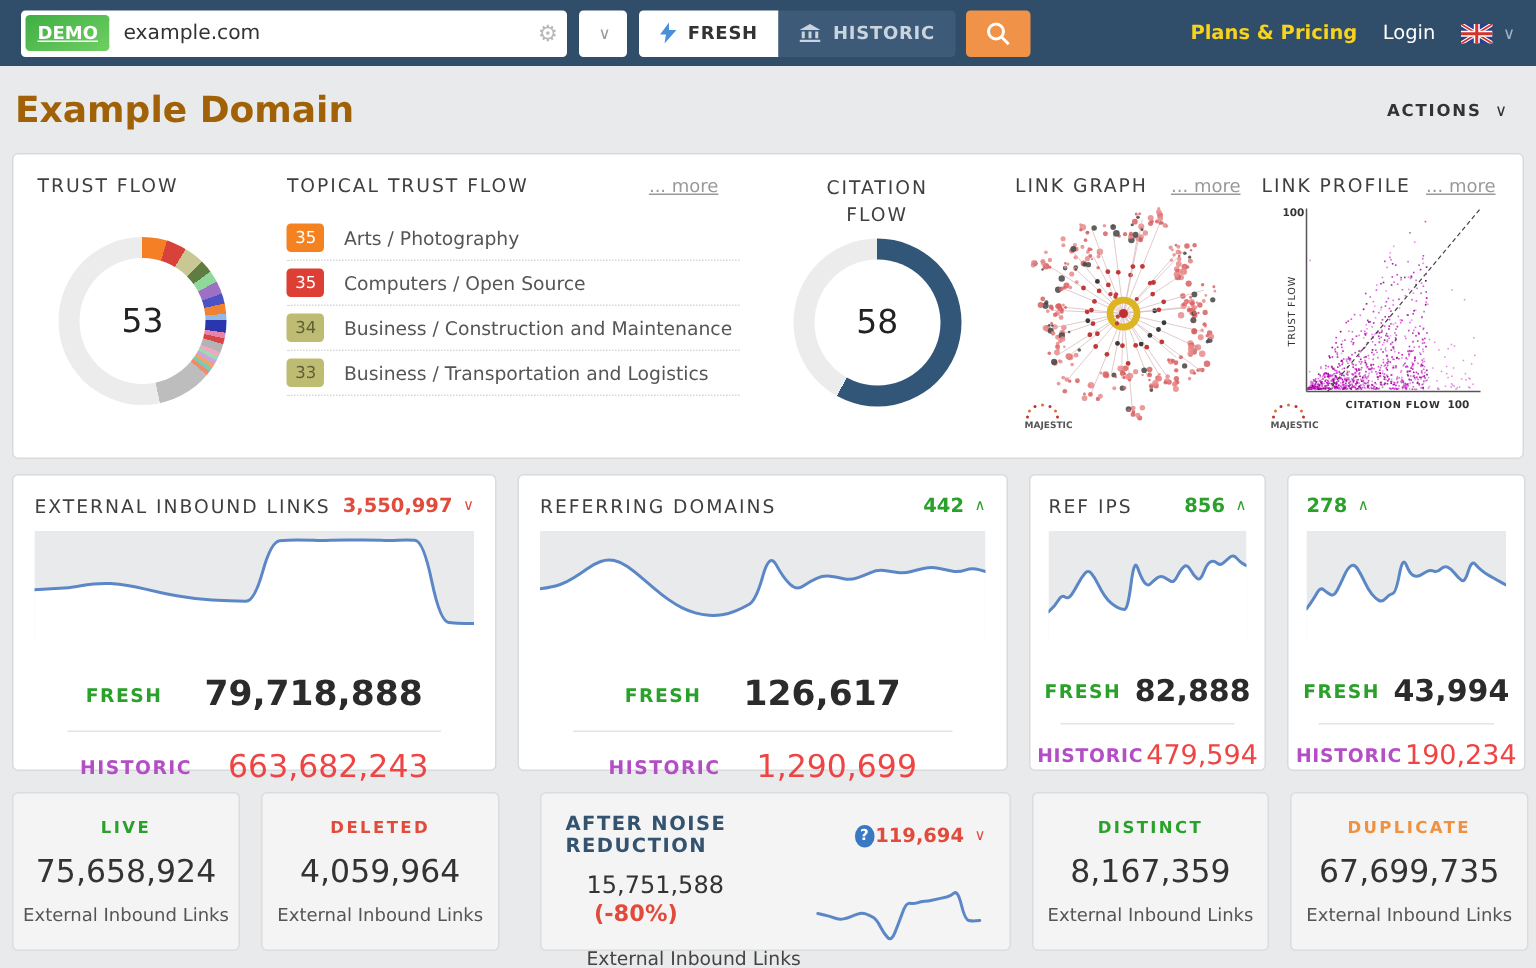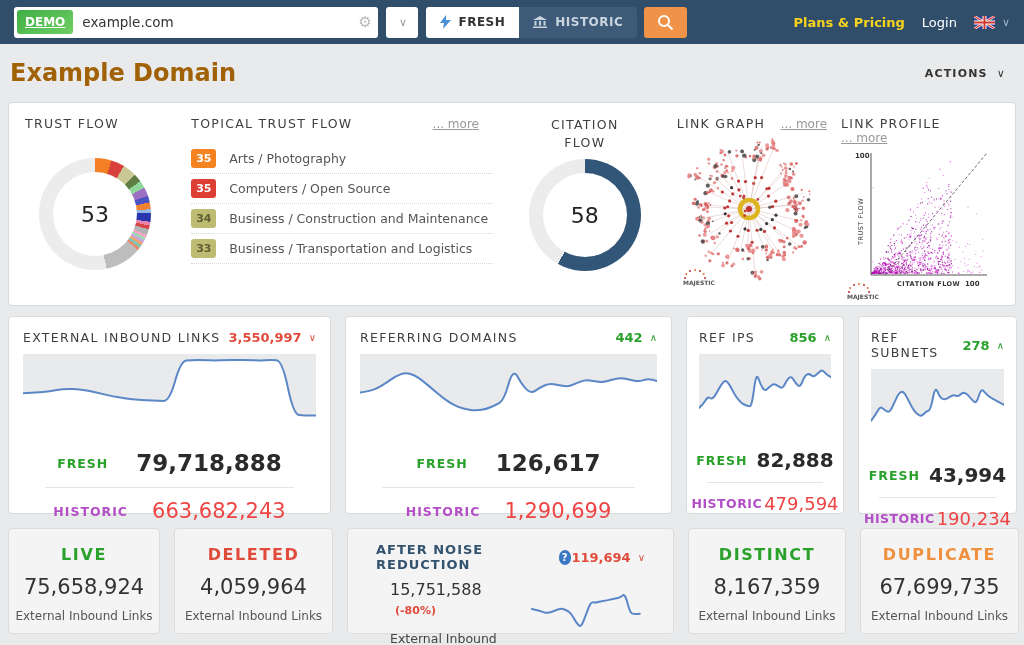--- a/index.html
+++ b/index.html
@@ -38,21 +38,21 @@
   
   .overview { margin:0 8px; height:204px; display:flex; padding:13px 16px 0 16px; }
   .sec-trust { width:172px; }
   .donut { position:relative; width:112px; height:112px; border-radius:50%; }
   .donut .hole { position:absolute; inset:14px; background:#fff; border-radius:50%; display:flex; align-items:center; justify-content:center; font-size:22px; color:#222; }
   .sec-trust .donut { margin:27px 0 0 14px; }
   .sec-topical { width:312px; }
   .sec-head { display:flex; justify-content:space-between; align-items:baseline; padding-right:14px; }
   .t-rows { margin-top:13px; }
   .t-row { display:flex; align-items:center; gap:13px; padding:5px 0; border-bottom:1px dotted #d6d6d6; cursor:pointer; }
-  .badge { min-width:25px; height:19px; border-radius:3px; font-size:11px; font-weight:bold; display:flex; align-items:center; justify-content:center; }
+  .badge { min-width:25px; height:19px; border-radius:3px; font-size:11px; font-weight:normal; display:flex; align-items:center; justify-content:center; }
   .t-text { font-size:12.5px; color:#555; }
   .sec-citation { width:190px; display:flex; flex-direction:column; align-items:center; }
   .sec-citation .sec-label { text-align:center; width:100px; line-height:1.4; }
   .sec-citation .donut { margin-top:8px; }
   .sec-graph { width:170px; }
   .sec-profile { flex:1; }
   .viz { display:block; margin-top:0px; }
 
   
   .metrics { margin:10px 8px 0; display:grid; grid-template-columns:323px 327px 158px 159px; column-gap:14px; }
@@ -73,31 +73,31 @@
   .mcard.narrow .m-fresh { gap:9px; margin-top:22px; }
   .mcard.narrow .f-val { font-size:20px; }
   .mcard.narrow .m-div { margin:10px 8px; }
   .mcard.narrow .m-hist { gap:2px; }
   .mcard.narrow .h-label { letter-spacing:.5px; }
   .mcard.narrow .h-val { font-size:18px; }
 
   
   .bottom { margin:14px 8px 0; display:grid; grid-template-columns:152px 159px 327px 158px 159px; column-gap:14px; }
   .bcard { height:106px; background:#f4f4f5; border:1px solid #dcdcdd; border-radius:4px; text-align:center; padding-top:16px; }
-  .b-label { font-size:16px; font-weight:bold; letter-spacing:1.6px; }
+  .b-label { font-size:11px; font-weight:bold; letter-spacing:1.6px; }
   .b-val { font-size:21px; color:#333; margin-top:11px; }
   .b-sub { font-size:12px; color:#555; margin-top:10px; }
-  .anr { text-align:left; padding:13px 28px 0; }
+  .anr { text-align:left; padding:13px 16px 0;margin-left:13px; }
   .anr-head { display:flex; justify-content:space-between; align-items:center; }
   .anr-title { font-size:13px; font-weight:bold; color:#33536e; letter-spacing:1px; display:flex; gap:7px; align-items:center; }
   .qicon { width:15px; height:15px; border-radius:50%; background:#3a78c3; color:#fff; font-size:10px; font-weight:bold; display:flex; align-items:center; justify-content:center; cursor:pointer; }
   .anr-body { display:flex; justify-content:space-between; margin-top:8px; }
   .anr-numline { margin-left:14px; }
   .anr-num { font-size:16px; color:#333; }
-  .anr-pct { font-size:11px; color:#e14b3b; font-weight:bold; margin-left:5px; }
+  .anr-pct { font-size:15px; color:#e14b3b; font-weight:bold; margin-left:5px; }
   .anr-sub { font-size:12.5px; color:#444; margin-top:13px; margin-left:14px; }
   .anr-spark { width:122px; height:60px; }
 </style>
 </head>
 <body>
 
 <div class="nav">
   <div class="search-box">
     <span class="demo">DEMO</span>
     <input class="search-input" value="example.com" style="">
@@ -628,21 +628,21 @@
         <circle cx="9.339745962155614" cy="143" r="1" fill="#e07030"></circle>
         <circle cx="12.999999999999996" cy="140.0717967697245" r="1" fill="#c03030"></circle>
         <circle cx="17.999999999999996" cy="139" r="1" fill="#e07030"></circle>
         <circle cx="22.999999999999993" cy="140.0717967697245" r="1" fill="#c03030"></circle>
         <circle cx="26.66025403784439" cy="143" r="1" fill="#e07030"></circle>
         <circle cx="28" cy="147" r="1" fill="#c03030"></circle>
         <text x="6" y="154" font-size="6" font-weight="bold" fill="#555" font-family="DejaVu Sans">MAJESTIC</text>
       </svg>
   </div>
   <div class="sec-profile">
-    <div class="sec-head" style="padding-right:2px;flex-direction:column;">
+    <div class="sec-head" style="padding-right:2px;">
       <span class="sec-label">LINK PROFILE</span>
       <span class="more">... more</span>
     </div>
     <svg id="linkprofile" class="viz" width="158" height="158" viewBox="0 0 158 158">
         <rect x="78.08830015361309" y="94.11729980470307" width="1.1" height="1.1" fill="#7a007a" opacity="0.5374069493729621"></rect>
         <rect x="72.12740337476134" y="114.74149773716468" width="1.1" height="1.1" fill="#e040e0" opacity="0.6861585275502875"></rect>
         <rect x="49.99389873817563" y="103.75159955371628" width="1.1" height="1.1" fill="#cc00cc" opacity="0.5486269189743325"></rect>
         <rect x="70.0583590194583" y="97.03448891098519" width="1.1" height="1.1" fill="#a000a0" opacity="0.6853909618686884"></rect>
         <rect x="96.98699407279491" y="124.42076771802304" width="1.1" height="1.1" fill="#a000a0" opacity="0.5834779934259131"></rect>
         <rect x="34.94251139461994" y="126.67412945885775" width="1.1" height="1.1" fill="#7a007a" opacity="0.4635618046624586"></rect>
@@ -1708,21 +1708,20 @@
       </div>
     <div class="m-div"></div>
     <div class="m-hist">
         <span class="h-label">HISTORIC</span>
         <span class="h-val">479,594</span>
       </div>
   </div>
 
   <div class="card mcard narrow">
     <div class="m-head">
-      <span class="sec-label">REF SUBNETS</span>
       <span class="delta green">
           <span>278</span>
           <span class="chev">∧</span>
         </span>
     </div>
     <svg class="spark" viewBox="0 0 133 72">
         <rect x="0" y="0" width="133" height="72" fill="#e9eaeb"></rect>
         <path d="M0,52 Q4.586206896551724,45.6 6.879310344827586,41.44 Q9.172413793103448,37.28 11.46551724137931,39.2 Q13.758620689655173,41.12 16.051724137931036,42.4 Q18.344827586206897,43.68 20.637931034482758,39.2 Q22.93103448275862,34.72 25.224137931034484,29.6 Q27.517241379310345,24.48 29.810344827586206,23.200000000000003 Q32.10344827586207,21.92 34.396551724137936,25.76 Q36.689655172413794,29.6 38.98275862068965,34.400000000000006 Q41.275862068965516,39.2 43.56896551724138,42.08 Q45.86206896551724,44.96 48.1551724137931,46.24 Q50.44827586206897,47.52 52.741379310344826,44.96 Q55.03448275862069,42.4 57.327586206896555,41.76 Q59.62068965517241,41.12 61.91379310344828,28.96 Q64.20689655172414,16.8 66.5,22.560000000000002 Q68.79310344827586,28.32 71.08620689655172,29.6 Q73.37931034482759,30.88 75.67241379310346,29.6 Q77.96551724137932,28.32 80.25862068965517,27.04 Q82.55172413793103,25.76 84.84482758620689,26.72 Q87.13793103448276,27.68 89.43103448275862,25.439999999999998 Q91.72413793103448,23.2 94.01724137931035,24.16 Q96.3103448275862,25.12 98.60344827586206,28 Q100.89655172413794,30.88 103.1896551724138,32.8 Q105.48275862068965,34.72 107.77586206896552,27.04 Q110.06896551724138,19.36 112.36206896551724,21.92 Q114.65517241379311,24.48 116.94827586206897,26.4 Q119.24137931034483,28.32 121.5344827586207,29.6 Q123.82758620689656,30.88 126.12068965517241,32.16 Q128.41379310344828,33.44 130.70689655172413,34.72 L133,36 L133,72 L0,72 Z" fill="#ffffff" stroke="none"></path>
         <path d="M0,52 Q4.586206896551724,45.6 6.879310344827586,41.44 Q9.172413793103448,37.28 11.46551724137931,39.2 Q13.758620689655173,41.12 16.051724137931036,42.4 Q18.344827586206897,43.68 20.637931034482758,39.2 Q22.93103448275862,34.72 25.224137931034484,29.6 Q27.517241379310345,24.48 29.810344827586206,23.200000000000003 Q32.10344827586207,21.92 34.396551724137936,25.76 Q36.689655172413794,29.6 38.98275862068965,34.400000000000006 Q41.275862068965516,39.2 43.56896551724138,42.08 Q45.86206896551724,44.96 48.1551724137931,46.24 Q50.44827586206897,47.52 52.741379310344826,44.96 Q55.03448275862069,42.4 57.327586206896555,41.76 Q59.62068965517241,41.12 61.91379310344828,28.96 Q64.20689655172414,16.8 66.5,22.560000000000002 Q68.79310344827586,28.32 71.08620689655172,29.6 Q73.37931034482759,30.88 75.67241379310346,29.6 Q77.96551724137932,28.32 80.25862068965517,27.04 Q82.55172413793103,25.76 84.84482758620689,26.72 Q87.13793103448276,27.68 89.43103448275862,25.439999999999998 Q91.72413793103448,23.2 94.01724137931035,24.16 Q96.3103448275862,25.12 98.60344827586206,28 Q100.89655172413794,30.88 103.1896551724138,32.8 Q105.48275862068965,34.72 107.77586206896552,27.04 Q110.06896551724138,19.36 112.36206896551724,21.92 Q114.65517241379311,24.48 116.94827586206897,26.4 Q119.24137931034483,28.32 121.5344827586207,29.6 Q123.82758620689656,30.88 126.12068965517241,32.16 Q128.41379310344828,33.44 130.70689655172413,34.72 L133,36" fill="none" stroke="#5b87c7" stroke-width="2" stroke-linecap="round" stroke-linejoin="round"></path>
       </svg>

